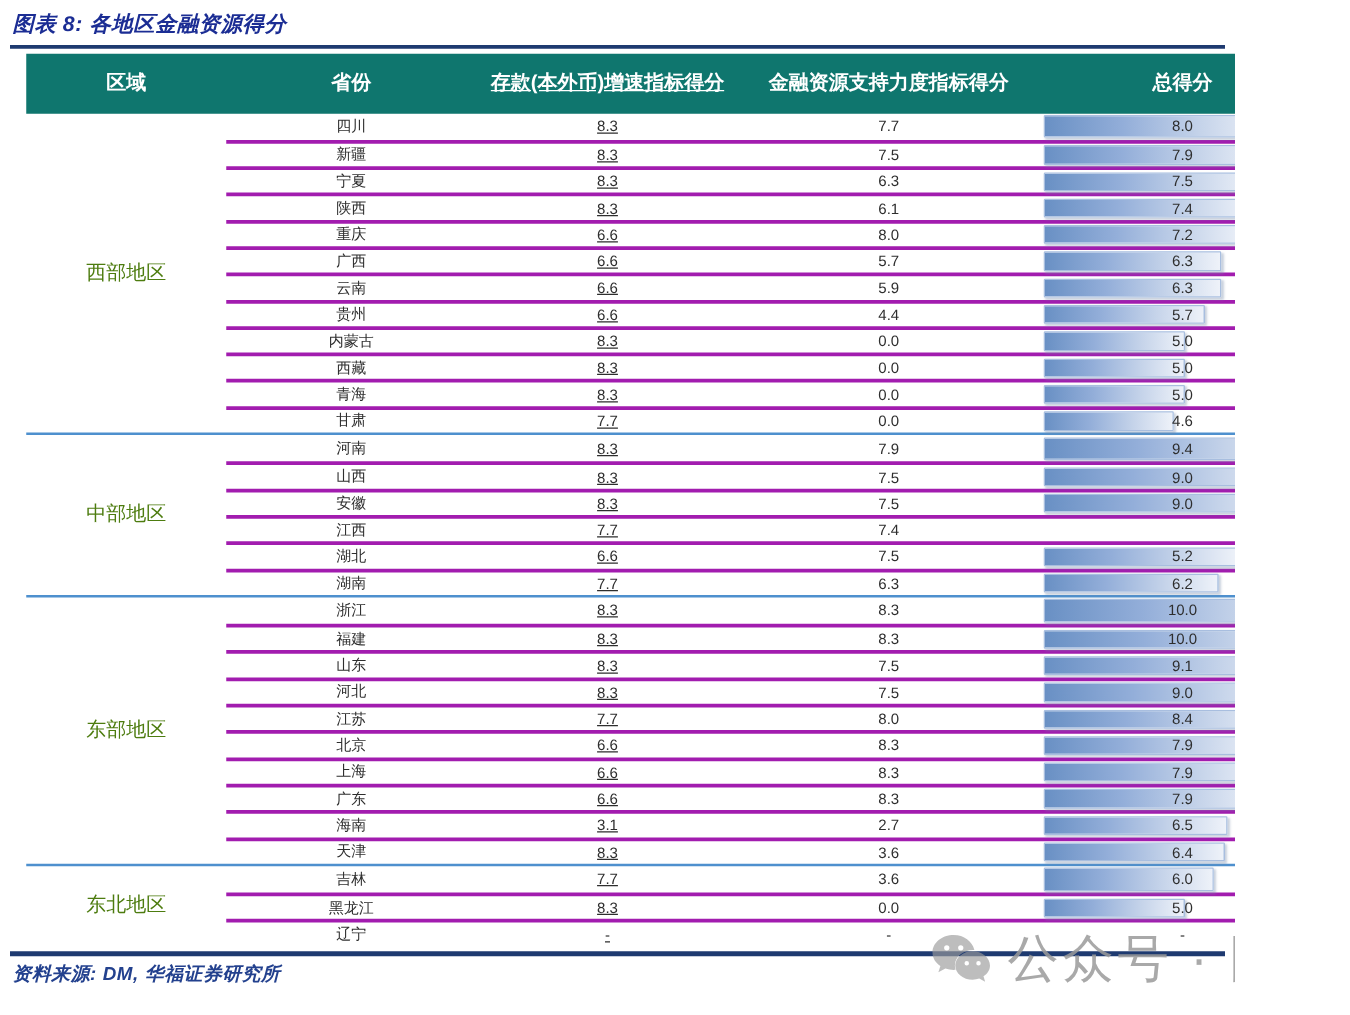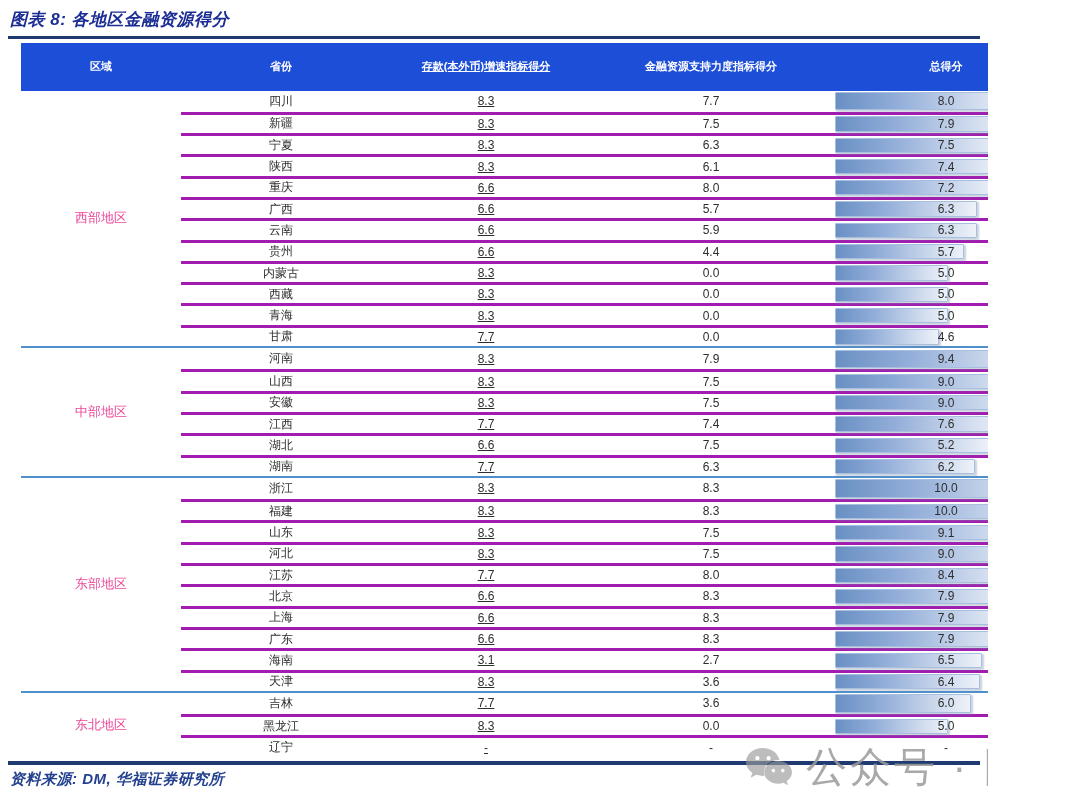--- a/index.html
+++ b/index.html
@@ -10,31 +10,31 @@
     margin:8px 0 0 10px;
     font-size:17px; font-weight:bold; font-style:italic;
     color:#1B2D94; letter-spacing:0.5px;
   }
   .title-rule { height:2.5px; background:#1E3A70; margin:5px 8px 0 8px; }
 
   .table-wrap { margin:4px 0 0 21px; width:1040px; }
 
   .thead {
     display:flex; align-items:center; height:48px;
-    background:#1d4ed8; color:#ffffff; font-weight:bold; font-size:11px;
+    background:#0f766e; color:#ffffff; font-weight:bold; font-size:16px;
   }
   .cell { text-align:center; }
   .c1 { width:160px; } .c2 { width:200px; } .c3 { width:210px;text-decoration:underline; }
   .c4 { width:240px; } .c5 { width:230px; }
 
   .group { display:flex; }
   .group + .group { border-top:2px solid #4E90CE; }
   .region-cell {
     width:160px; display:flex; align-items:center; justify-content:center;
-    font-size:13px; color:#ec4899;
+    font-size:16px; color:#4d7c0f;
   }
   .rows { flex:1; }
   .row { display:flex; align-items:center; height:21.3px; font-size:12px; color:#2e2e2e; }
   .row + .row { border-top:3px solid #a21caf; }
 
   .total-cell { position:relative; height:100%; display:flex; align-items:center; }
   .bar {
     position:absolute; left:4px; top:1.5px; bottom:1.5px; z-index:1;
     background:linear-gradient(to right,#6990C4 0%,#93AED9 35%,#C6D4EA 70%,#EEF2F9 100%);
     border:1px solid #A8BEDF; border-radius:1px;
@@ -214,24 +214,20 @@
               <div class="cell c4">7.5</div>
               <div class="cell c5 total-cell">
                 <div class="bar" style="width: 203.4px;"></div>
                 <span class="tval">9.0</span>
               </div>
             </div>
             <div class="row">
               <div class="cell c2">江西</div>
               <div class="cell c3">7.7</div>
               <div class="cell c4">7.4</div>
-              <div class="cell c5 total-cell">
-                <div class="bar" style="width: 171.76px;"></div>
-                <span class="tval">7.6</span>
-              </div>
             </div>
             <div class="row">
               <div class="cell c2">湖北</div>
               <div class="cell c3">6.6</div>
               <div class="cell c4">7.5</div>
               <div class="cell c5 total-cell">
                 <div class="bar" style="width: 155.94px;"></div>
                 <span class="tval">5.2</span>
               </div>
             </div>

